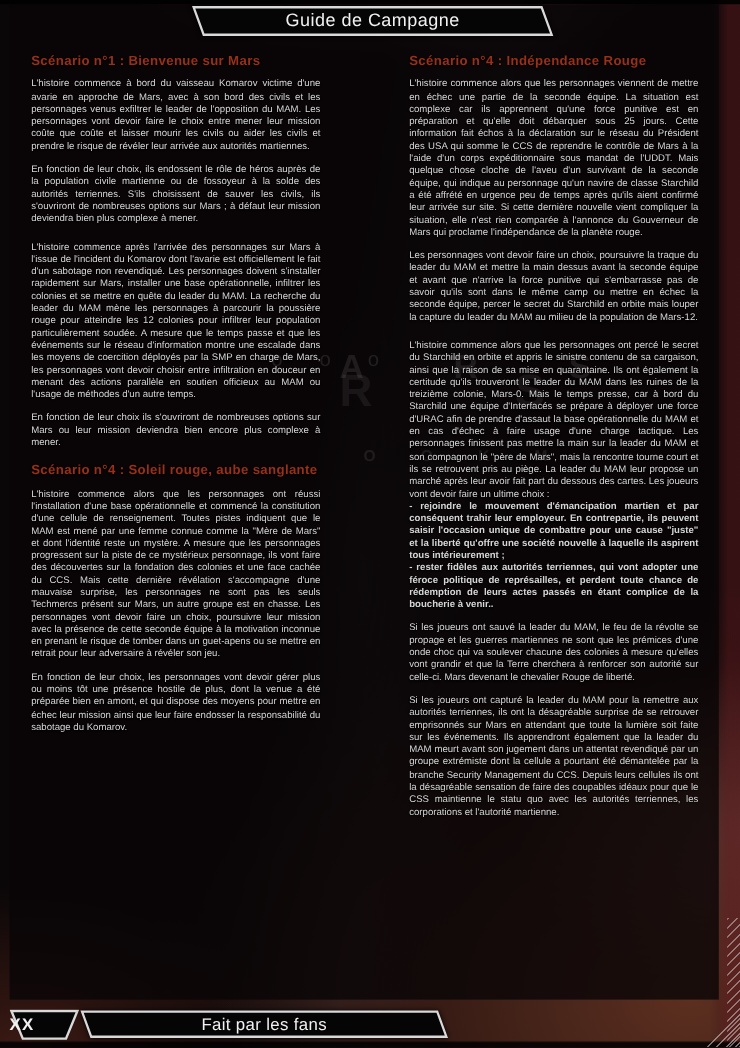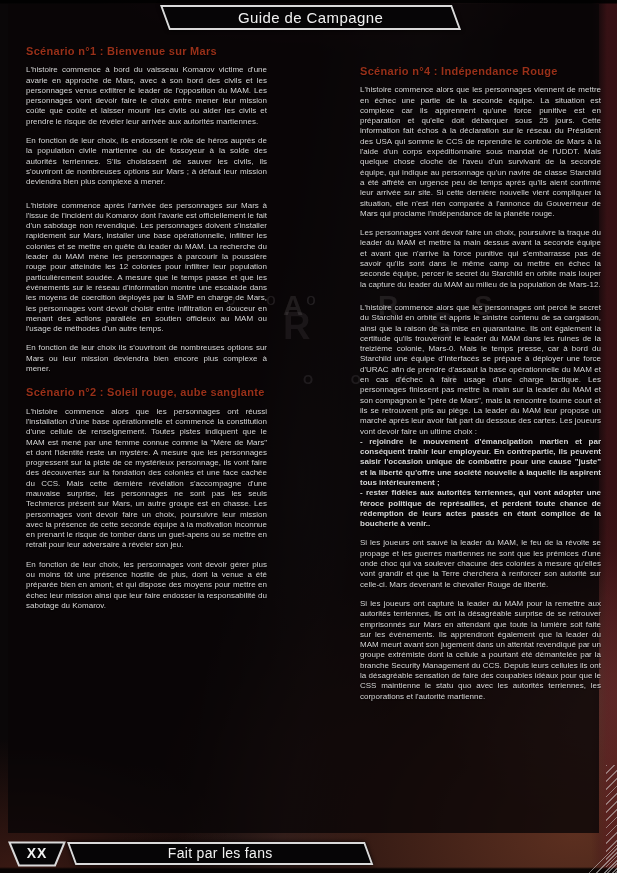--- a/index.html
+++ b/index.html
@@ -33,36 +33,36 @@
     text-align:center;color:#f1f1f1;
   }
   .header-plate{left:160px;top:5px;width:292px;height:25px;}
   .header-plate .unskew{font-size:15px;line-height:21px;letter-spacing:.4px;}
   .footer-plate{left:67px;top:842px;width:298px;height:23px;}
   .footer-plate .unskew{font-size:14px;line-height:19px;letter-spacing:.3px;}
   .page-num-box{position:absolute;left:8px;top:841px;width:58px;height:26px;}
   .page-num-box svg{position:absolute;left:0;top:0;}
   .page-num-box span{
     position:absolute;left:0;top:0;width:100%;height:100%;
-    text-align:center;line-height:24px;color:#f1f1f1;font-size:14px;font-weight:bold;letter-spacing:1px;
+    line-height:24px;color:#f1f1f1;font-size:14px;font-weight:bold;letter-spacing:1px;
   }
   
   .wm{position:absolute;font-weight:bold;white-space:nowrap;pointer-events:none;}
   .wm-1{left:283px;top:252px;font-size:28px;letter-spacing:34px;color:rgba(215,208,214,.11);margin-top:38px;}
   .wm-2{left:283px;top:305px;font-size:38px;letter-spacing:54px;color:rgba(215,208,214,.08);}
   .wm-dots{left:226px;top:290px;font-size:17px;letter-spacing:13px;color:rgba(215,208,214,.12);font-weight:normal;}
   .wm-3{left:303px;top:372px;font-size:13px;letter-spacing:17px;color:rgba(215,208,214,.10);font-weight:bold;}
   
   .col{
     position:absolute;top:46px;width:241px;
     color:#d6d6d6;font-size:8px;line-height:10.3px;
     text-align:justify;text-shadow:0 1px 1px rgba(0,0,0,.85);
   }
   .col-left{left:26px;}
-  .col-right{left:360px;margin-top:20px;}
+  .col-right{left:341px;}
   .section + .section{margin-top:13px;}
   .scenario-heading{
     margin:0;font-size:11px;font-weight:bold;color:#993019;
     letter-spacing:.3px;text-shadow:0 1px 1px rgba(0,0,0,.9);
   }
   .col p{margin:9px 0 0 0;}
   .col p.tight{margin-top:0;font-weight:bold;}
   
   .edge-stripes{
     position:absolute;right:0;bottom:0;width:11px;height:108px;
@@ -94,21 +94,21 @@
       <section class="section">
         <h2 class="scenario-heading">Scénario n°1 : Bienvenue sur Mars</h2>
         <p>L'histoire commence à bord du vaisseau Komarov victime d'une avarie en approche de Mars, avec à son bord des civils et les personnages venus exfiltrer le leader de l'opposition du MAM. Les personnages vont devoir faire le choix entre mener leur mission coûte que coûte et laisser mourir les civils ou aider les civils et prendre le risque de révéler leur arrivée aux autorités martiennes.</p>
         <p>En fonction de leur choix, ils endossent le rôle de héros auprès de la population civile martienne ou de fossoyeur à la solde des autorités terriennes. S'ils choisissent de sauver les civils, ils s'ouvriront de nombreuses options sur Mars ; à défaut leur mission deviendra bien plus complexe à mener.</p>
       </section>
       <section class="section">
         <p>L'histoire commence après l'arrivée des personnages sur Mars à l'issue de l'incident du Komarov dont l'avarie est officiellement le fait d'un sabotage non revendiqué. Les personnages doivent s'installer rapidement sur Mars, installer une base opérationnelle, infiltrer les colonies et se mettre en quête du leader du MAM. La recherche du leader du MAM mène les personnages à parcourir la poussière rouge pour atteindre les 12 colonies pour infiltrer leur population particulièrement soudée. A mesure que le temps passe et que les événements sur le réseau d'information montre une escalade dans les moyens de coercition déployés par la SMP en charge de Mars, les personnages vont devoir choisir entre infiltration en douceur en menant des actions parallèle en soutien officieux au MAM ou l'usage de méthodes d'un autre temps.</p>
         <p>En fonction de leur choix ils s'ouvriront de nombreuses options sur Mars ou leur mission deviendra bien encore plus complexe à mener.</p>
       </section>
       <section class="section">
-        <h2 class="scenario-heading">Scénario n°2 : Soleil rouge, aube sanglante</h2>
+        <h2 class="scenario-heading">Scénario n°4 : Soleil rouge, aube sanglante</h2>
         <p>L'histoire commence alors que les personnages ont réussi l'installation d'une base opérationnelle et commencé la constitution d'une cellule de renseignement. Toutes pistes indiquent que le MAM est mené par une femme connue comme la "Mère de Mars" et dont l'identité reste un mystère. A mesure que les personnages progressent sur la piste de ce mystérieux personnage, ils vont faire des découvertes sur la fondation des colonies et une face cachée du CCS. Mais cette dernière révélation s'accompagne d'une mauvaise surprise, les personnages ne sont pas les seuls Techmercs présent sur Mars, un autre groupe est en chasse. Les personnages vont devoir faire un choix, poursuivre leur mission avec la présence de cette seconde équipe à la motivation inconnue en prenant le risque de tomber dans un guet-apens ou se mettre en retrait pour leur adversaire à révéler son jeu.</p>
         <p>En fonction de leur choix, les personnages vont devoir gérer plus ou moins tôt une présence hostile de plus, dont la venue a été préparée bien en amont, et qui dispose des moyens pour mettre en échec leur mission ainsi que leur faire endosser la responsabilité du sabotage du Komarov.</p>
       </section>
     </div>
   <div class="col col-right" id="col-right">
       <section class="section">
         <h2 class="scenario-heading">Scénario n°4 : Indépendance Rouge</h2>
         <p>L'histoire commence alors que les personnages viennent de mettre en échec une partie de la seconde équipe. La situation est complexe car ils apprennent qu'une force punitive est en préparation et qu'elle doit débarquer sous 25 jours. Cette information fait échos à la déclaration sur le réseau du Président des USA qui somme le CCS de reprendre le contrôle de Mars à la l'aide d'un corps expéditionnaire sous mandat de l'UDDT. Mais quelque chose cloche de l'aveu d'un survivant de la seconde équipe, qui indique au personnage qu'un navire de classe Starchild a été affrété en urgence peu de temps après qu'ils aient confirmé leur arrivée sur site. Si cette dernière nouvelle vient compliquer la situation, elle n'est rien comparée à l'annonce du Gouverneur de Mars qui proclame l'indépendance de la planète rouge.</p>
         <p>Les personnages vont devoir faire un choix, poursuivre la traque du leader du MAM et mettre la main dessus avant la seconde équipe et avant que n'arrive la force punitive qui s'embarrasse pas de savoir qu'ils sont dans le même camp ou mettre en échec la seconde équipe, percer le secret du Starchild en orbite mais louper la capture du leader du MAM au milieu de la population de Mars-12.</p>
       </section>

